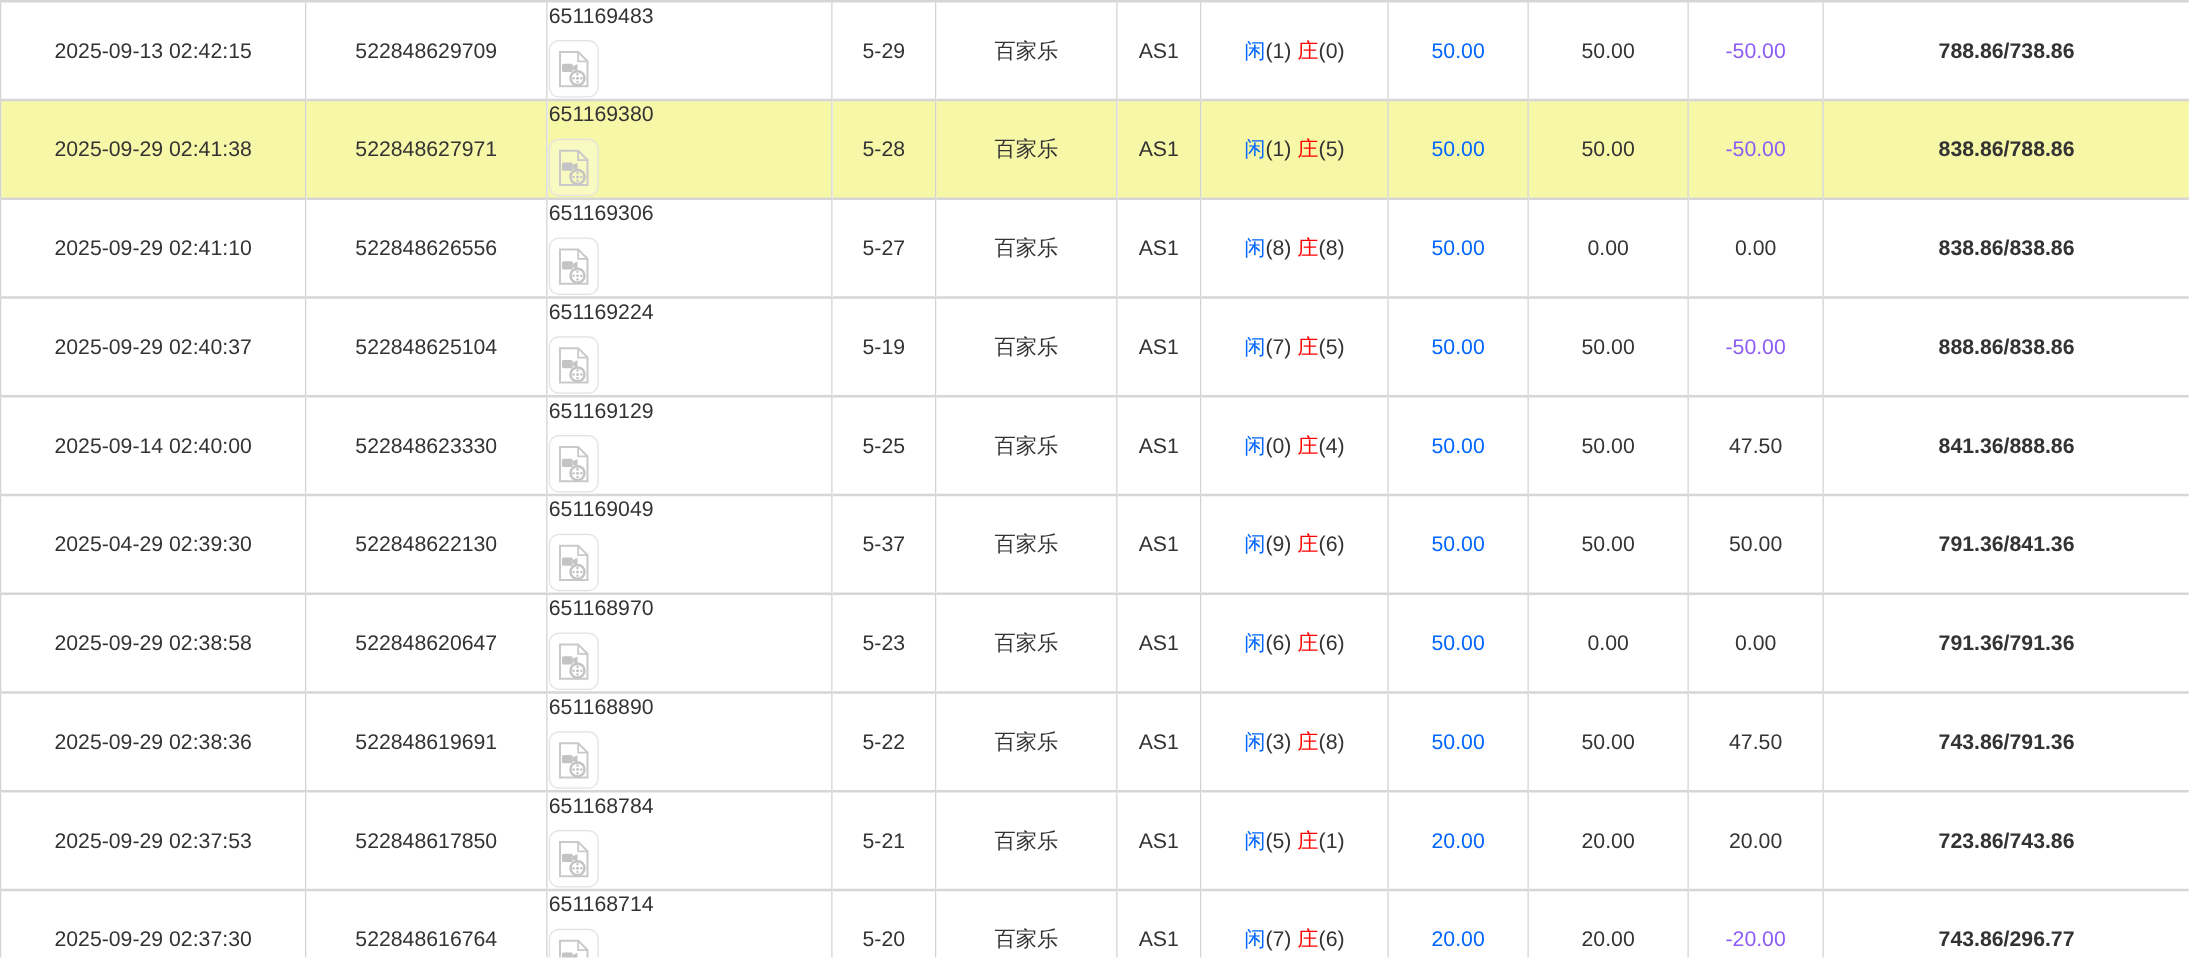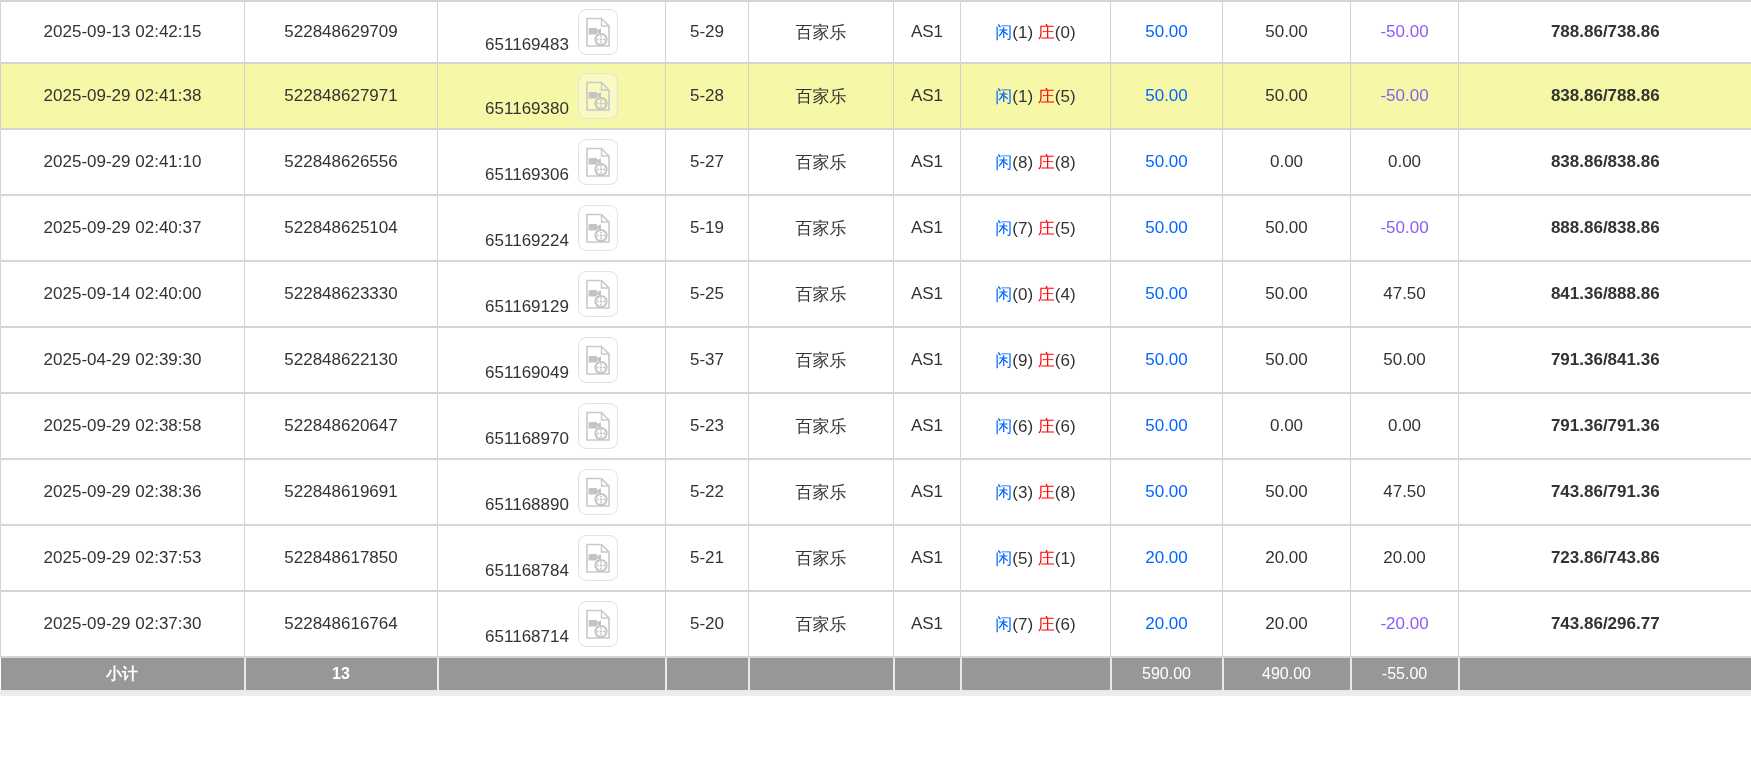--- a/index.html
+++ b/index.html
@@ -5,21 +5,21 @@
   html,body{margin:0;padding:0;background:#ffffff;}
   body{width:1751px;height:766px;overflow:hidden;font-family:"Liberation Sans","DejaVu Sans",sans-serif;}
   table.report{width:1751px;border-collapse:collapse;table-layout:fixed;border-top:2px solid #d6d6d6;}
   td{border-right:1px solid #d2d2d2;border-bottom:2px solid #d6d6d6;text-align:center;
      font-size:17px;color:#333;vertical-align:middle;overflow:hidden;white-space:nowrap;}
   td:first-child{border-left:1px solid #d2d2d2;}
   td:last-child{border-right:none;font-weight:bold;}
   tr.data-row{height:66px;background:#ffffff;}
   tr.data-row:first-child{height:62px;}
   tr.data-row.highlight{background:#f7f7a8;}
-  .round-wrap{display:flex;align-items:flex-end;justify-content:center;gap:9px;}
+  .round-wrap{display:flex;align-items:flex-start;justify-content:center;gap:9px;flex-direction:column;}
   .video-btn{display:inline-flex;align-items:center;justify-content:center;width:40px;height:46px;
      border:1px solid #e2e2e2;border-radius:8px;background:rgba(255,255,255,0.30);
      box-shadow:inset 0 0 2px rgba(0,0,0,0.04);cursor:pointer;padding:0;}
   .blue{color:#0066ff;}
   .red{color:#ff0000;}
   .neg{color:#8b5cf6;}
   tr.summary-row{background:#979797;height:34px;}
   tr.summary-row td{color:#ffffff;border-right:2px solid #e9e9e9;border-bottom:2px solid #e9e9e9;
      border-left:none;font-size:16px;}
   tr.summary-row td.lbl, tr.summary-row td.cnt{font-weight:bold;}

